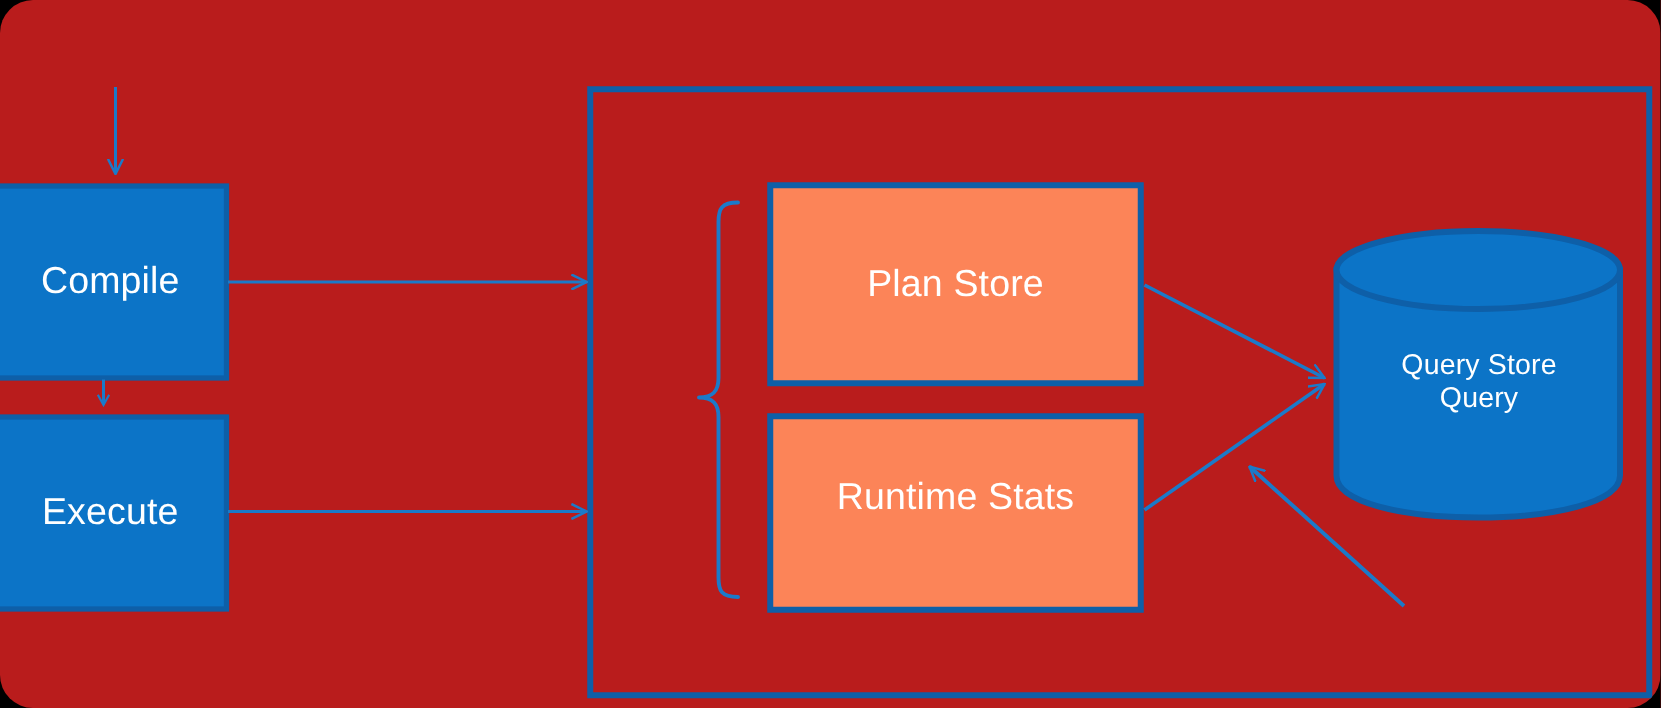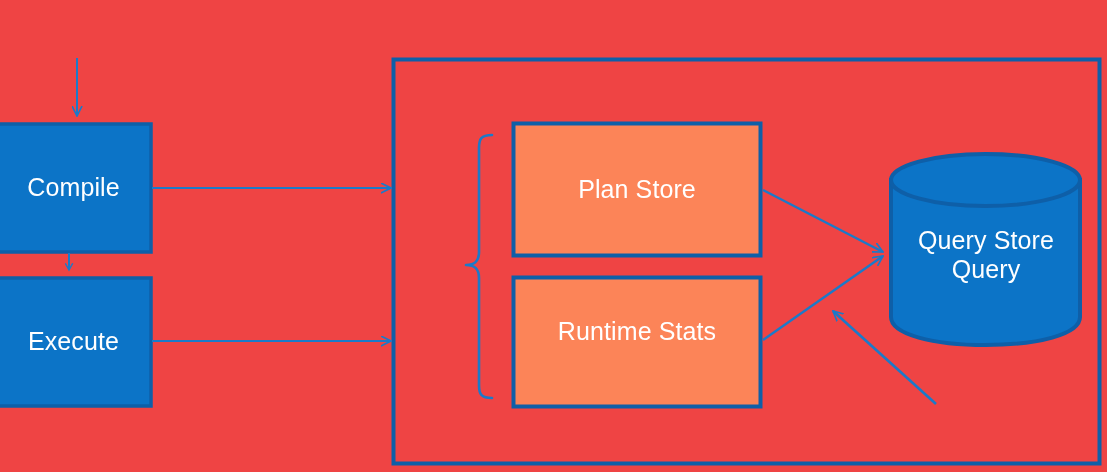--- a/index.html
+++ b/index.html
@@ -8,22 +8,23 @@
     padding: 0;
     background: #000000;
   }
   body {
     font-family: "Liberation Sans", sans-serif;
   }
   #stage {
     position: relative;
     width: 1107px;
     height: 472px;
-    background: #ef4444;
+    background: #b91c1c;
     overflow: hidden;
+    border-radius: 22px;
   }
   #stage svg.layer {
     position: absolute;
     left: 0;
     top: 0;
     width: 1107px;
     height: 472px;
     overflow: visible;
   }
   .node-label {
@@ -34,21 +35,21 @@
     text-align: center;
     color: #ffffff;
     font-family: "Liberation Sans", sans-serif;
     font-weight: 400;
     pointer-events: none;
     line-height: 1.18;
     letter-spacing: 0.1px;
   }
   .lbl-process { font-size: 25px; }
   .lbl-store   { font-size: 25px; text-align: center; }
-  .lbl-db      { font-size: 25px; }
+  .lbl-db      { font-size: 19px; }
 </style>
 </head>
 <body>
 
 <div id="stage">
 
   <svg class="layer" viewBox="0 0 1107 472">
     <defs>
       <marker id="arrowThin" viewBox="0 0 12 12" refX="11" refY="6" markerWidth="11" markerHeight="11" orient="auto-start-reverse" markerUnits="userSpaceOnUse">
         <path d="M 0 0.5 L 11 6 L 0 11.5" fill="none" stroke="#1B7AC9" stroke-width="1.8" stroke-linecap="butt" stroke-linejoin="miter"></path>

